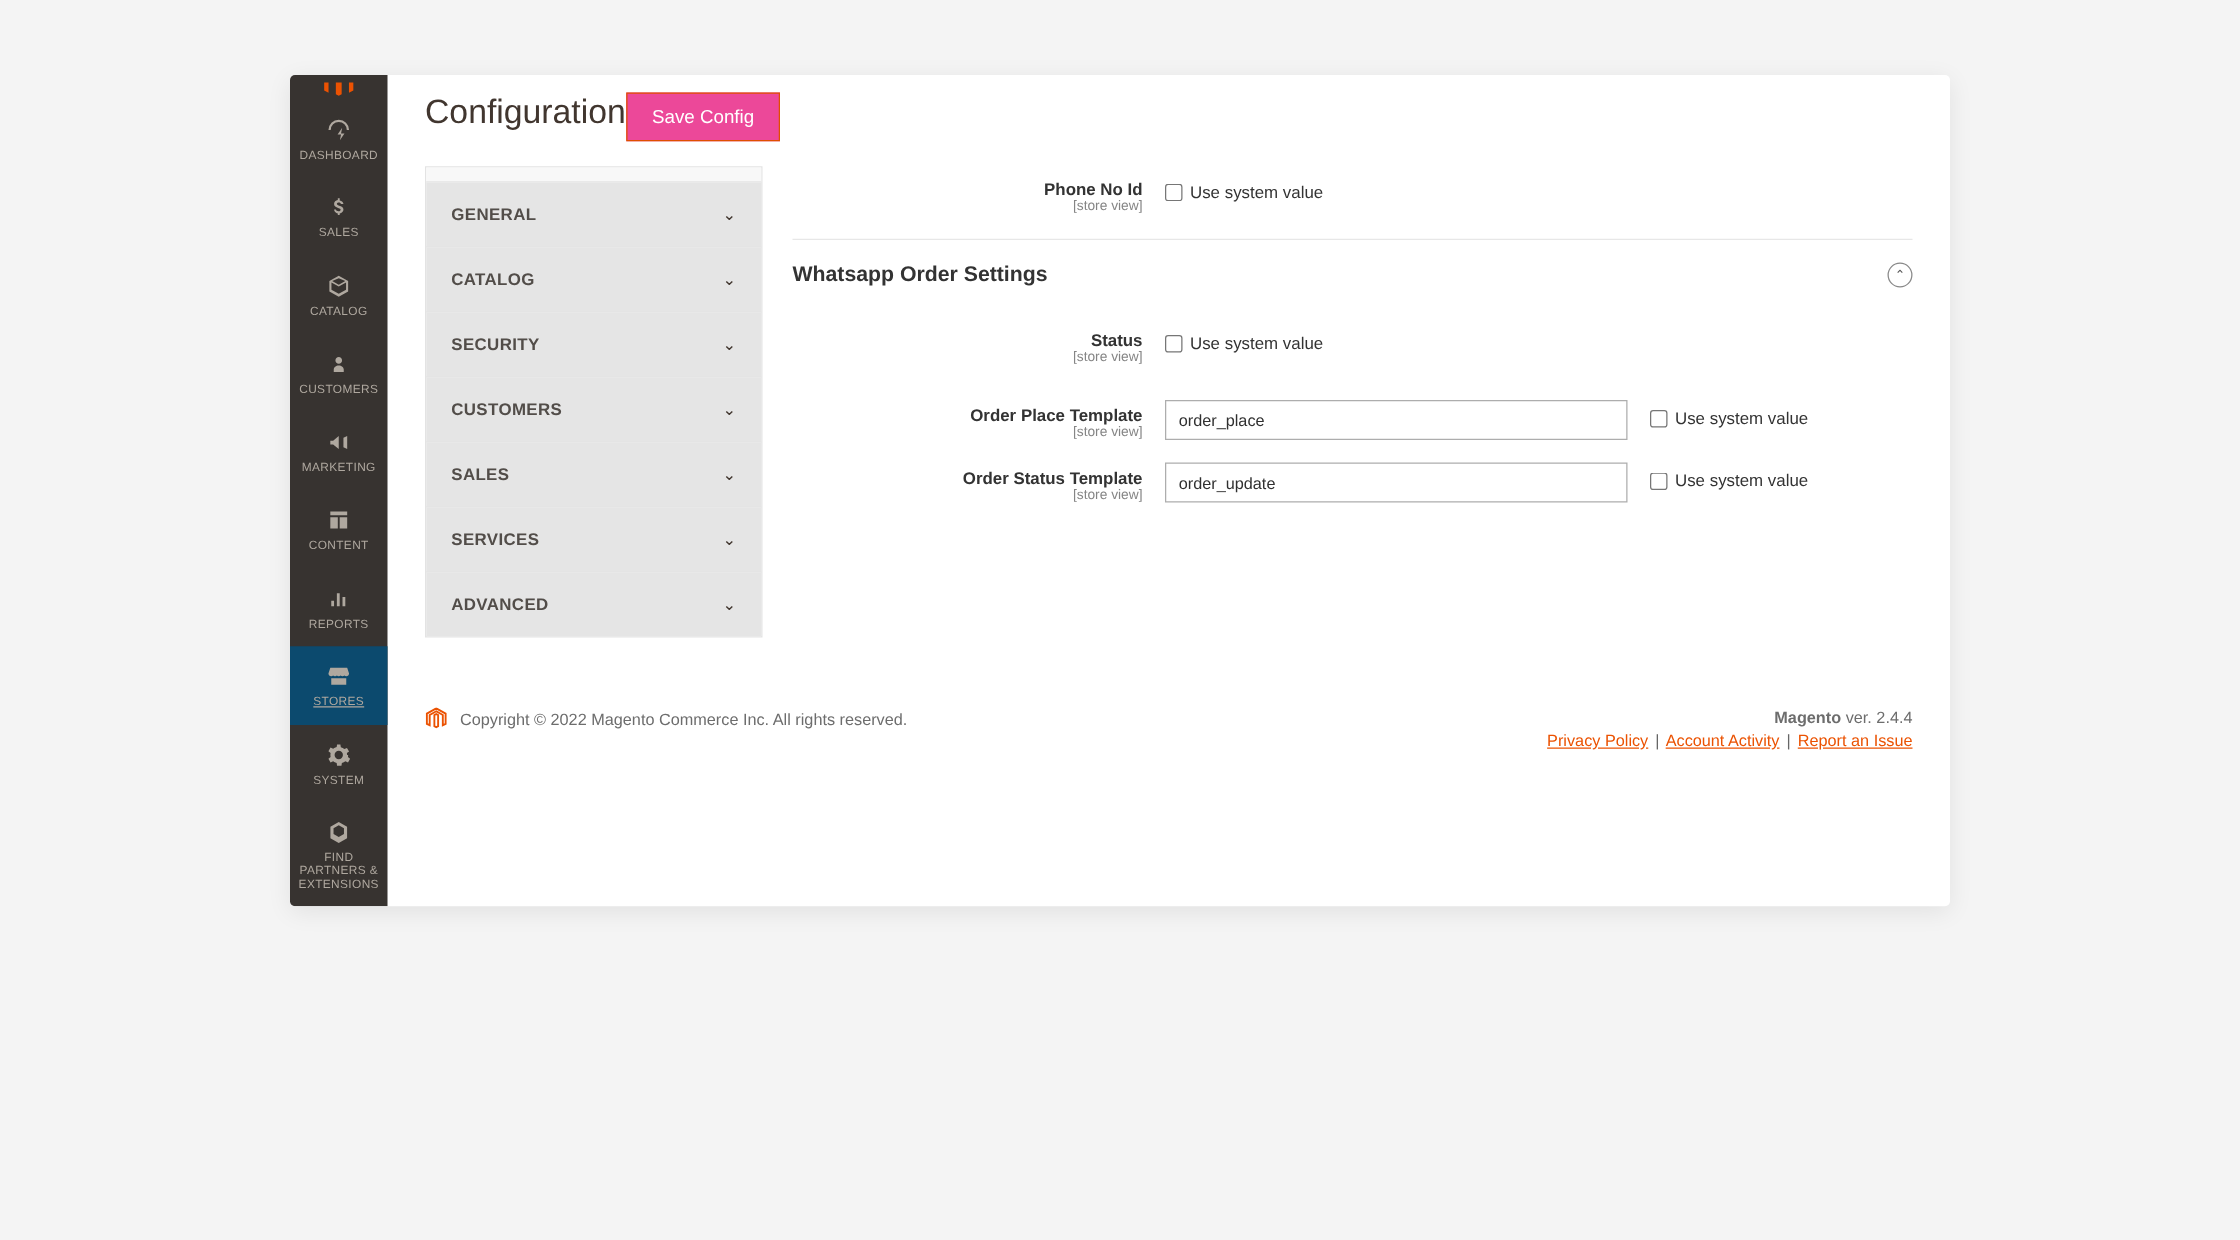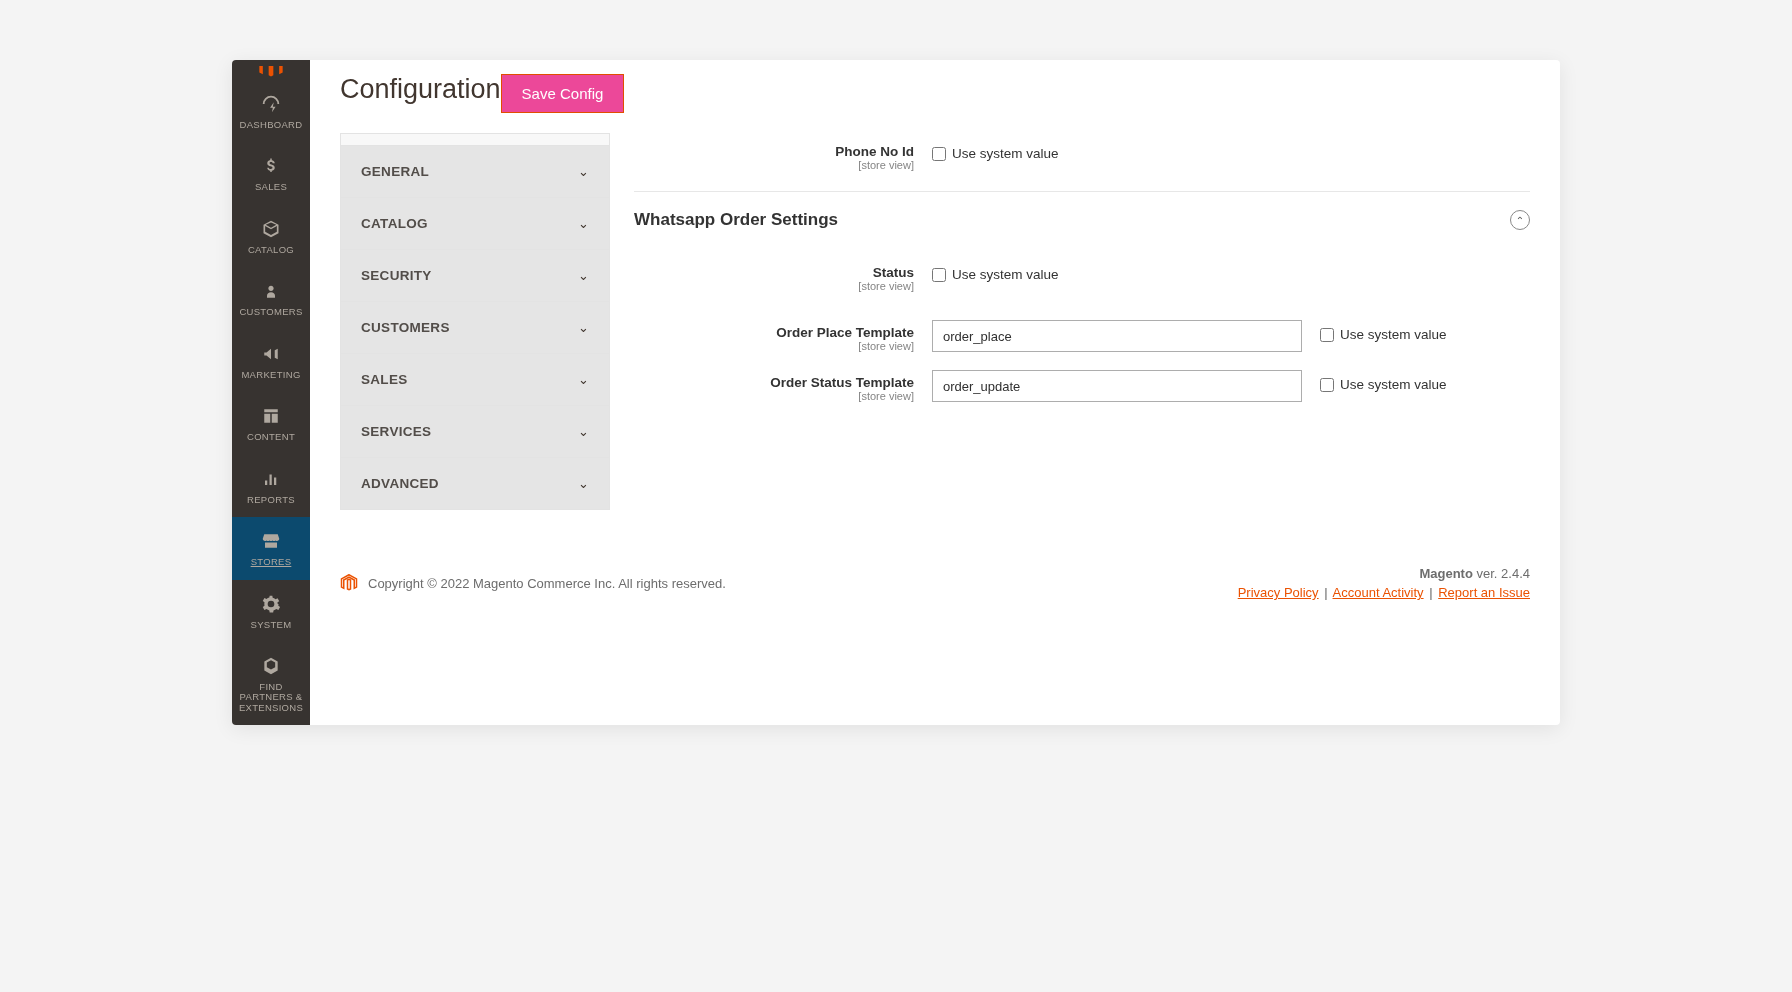--- a/index.html
+++ b/index.html
@@ -45,21 +45,21 @@
   .chk-col { display: flex; align-items: center; gap: 6px; padding-top: 7px;}
   .chk-col input { width: 14px; height: 14px; }
   .chk-col span { font-size: 13.5px; color: #333; }
 
   .divider { border-top: 1px solid #e7e7e7; margin: 20px 0 18px 0; }
   .section-title { display:flex; justify-content:space-between; align-items:center; margin-bottom: 30px;}
   .section-title h3{ font-size: 17px; color: #333; font-weight: 600; }
   .collapse-ico{ width:20px; height:20px; border:1px solid #888; border-radius:50%; display:flex; align-items:center; justify-content:center; font-size:10px; color:#555;}
 
   
-  .footer { padding: 26px 30px; display:flex; justify-content:space-between; align-items:center; font-size:13px; color:#6d6d6d;}
+  .footer { padding: 26px 30px; display:flex; justify-content:space-between; align-items:flex-start; font-size:13px; color:#6d6d6d;}
   .footer-left{display:flex; gap:10px; align-items:center;}
   .footer-left svg{color:#eb5202;}
   .footer-right{text-align:right;}
   .footer-right .verline{margin-bottom:4px;}
   .footer-right a{ color:#eb5202; text-decoration:underline;}
   .sep{color:#666; margin:0 2px;}
 
   .blurred{ filter: blur(4px); color:#ccc;}
 </style>
 </head>

